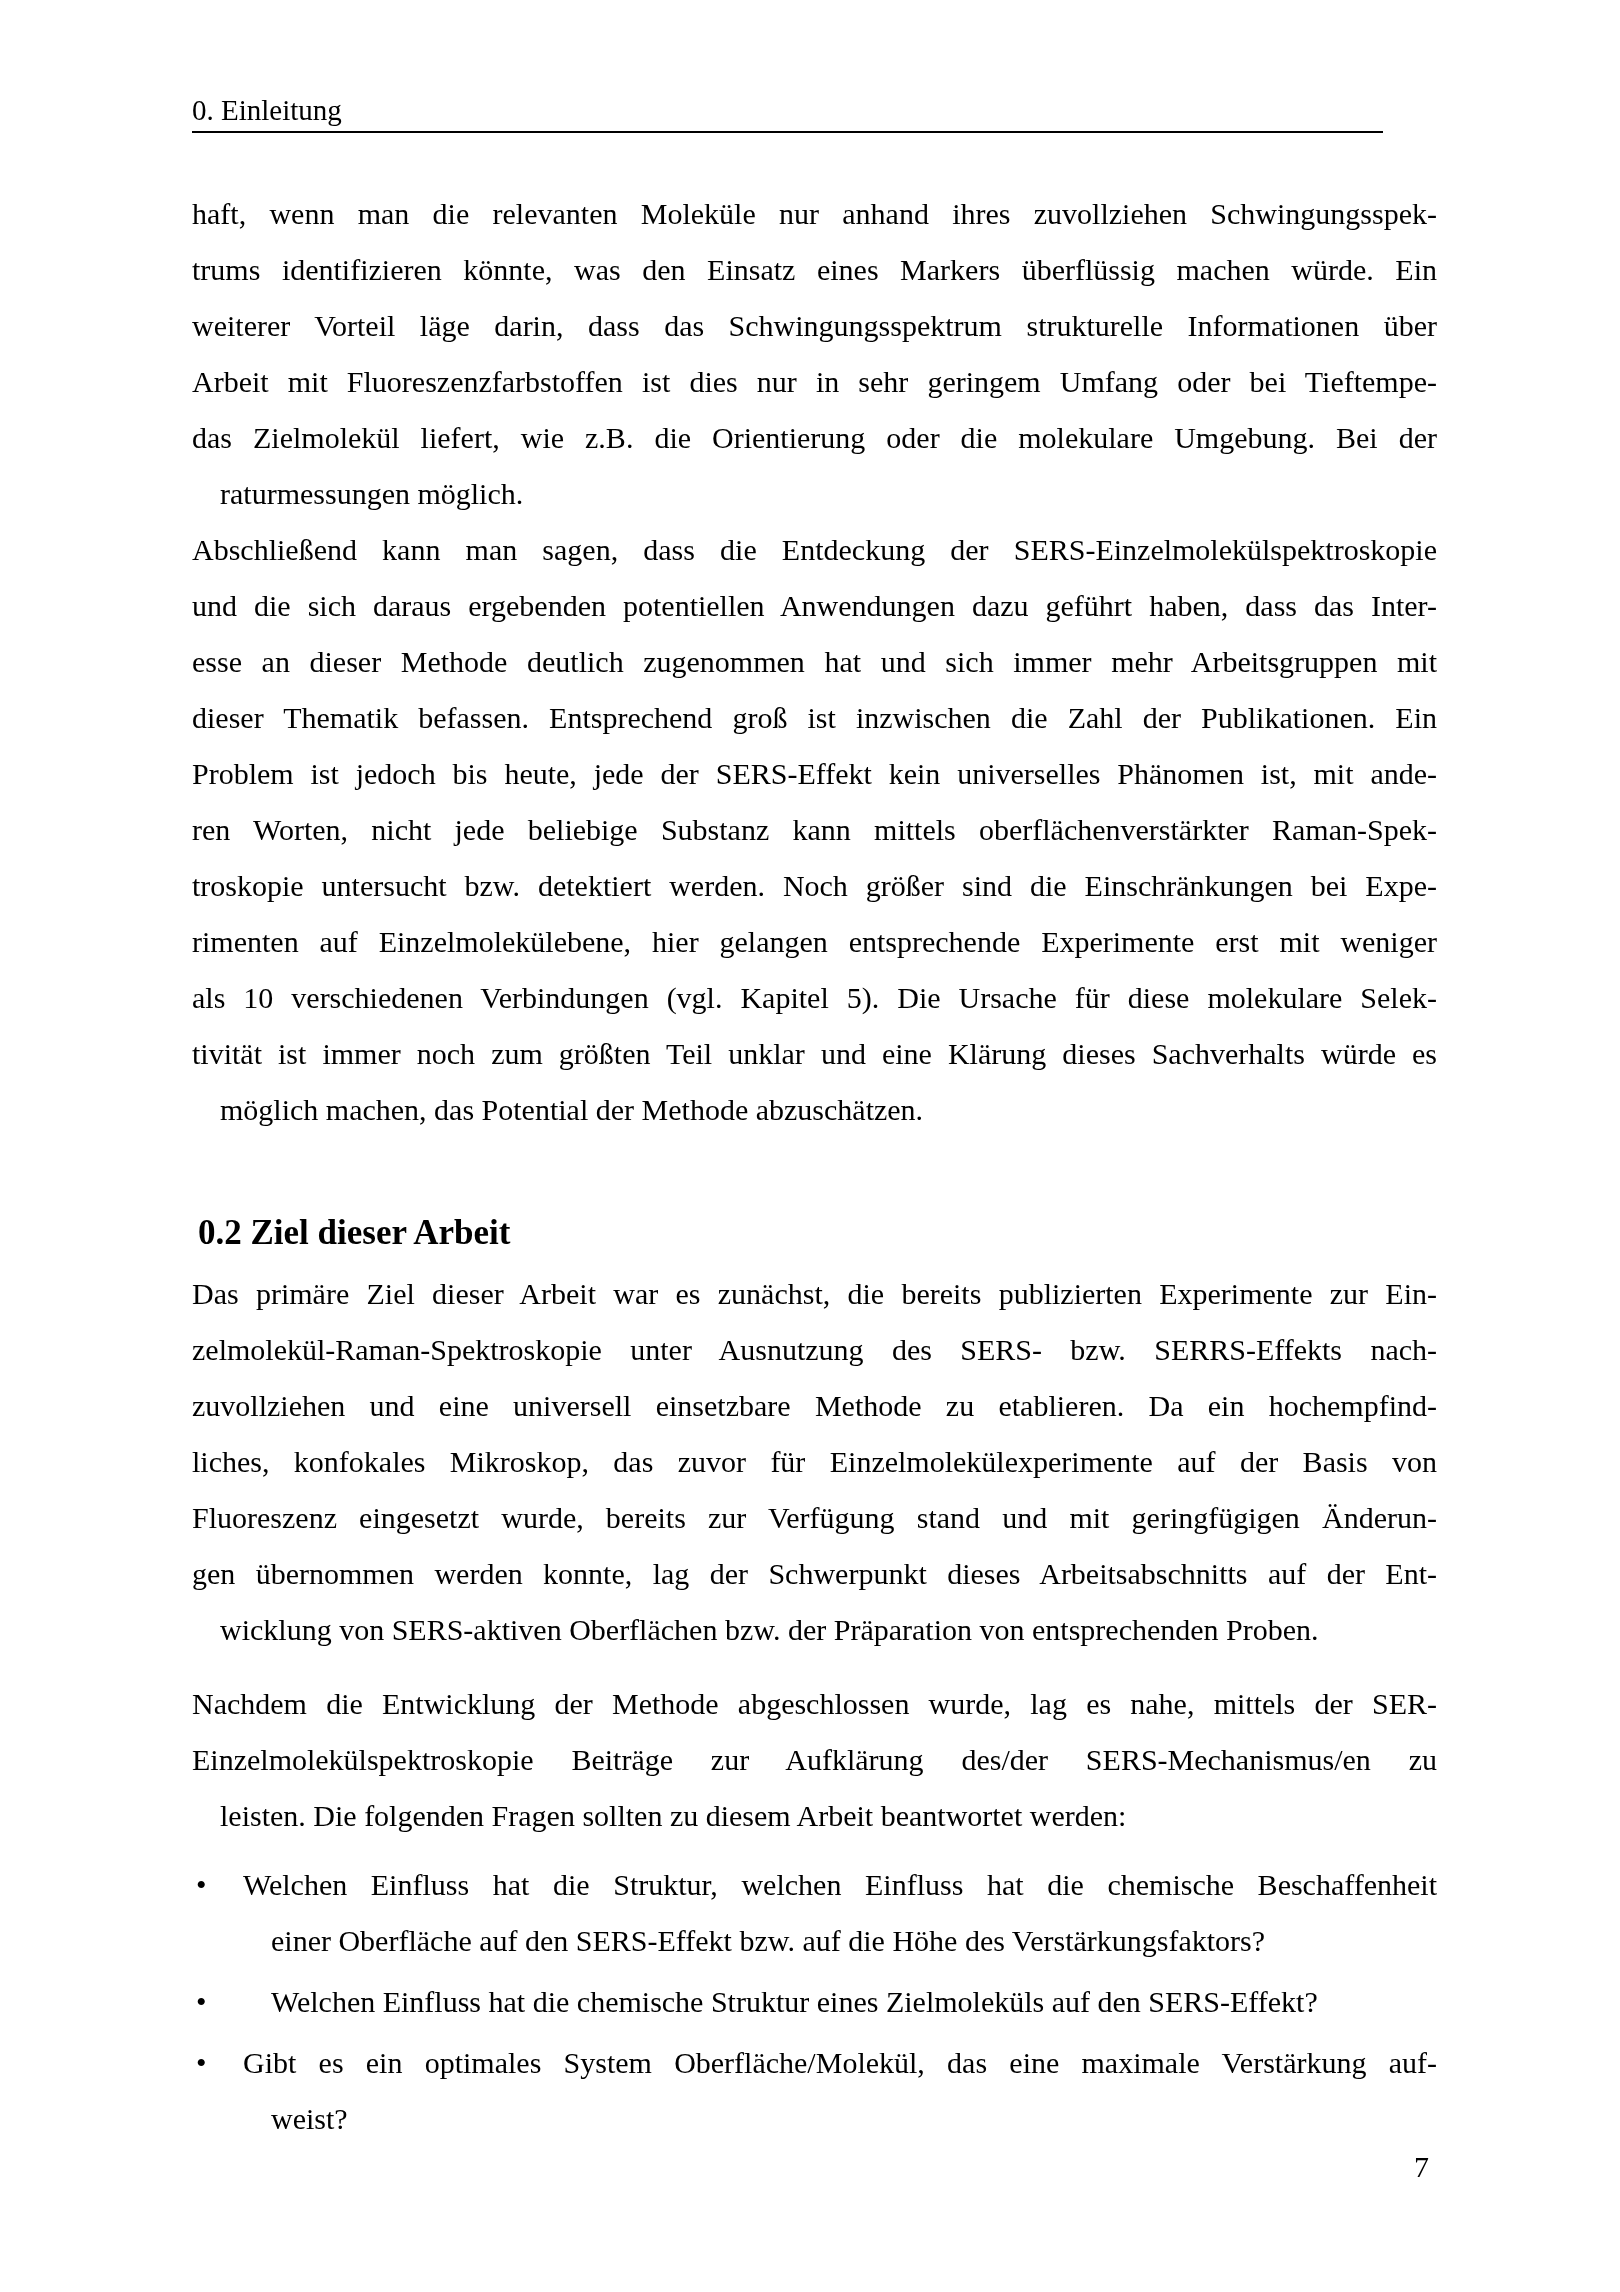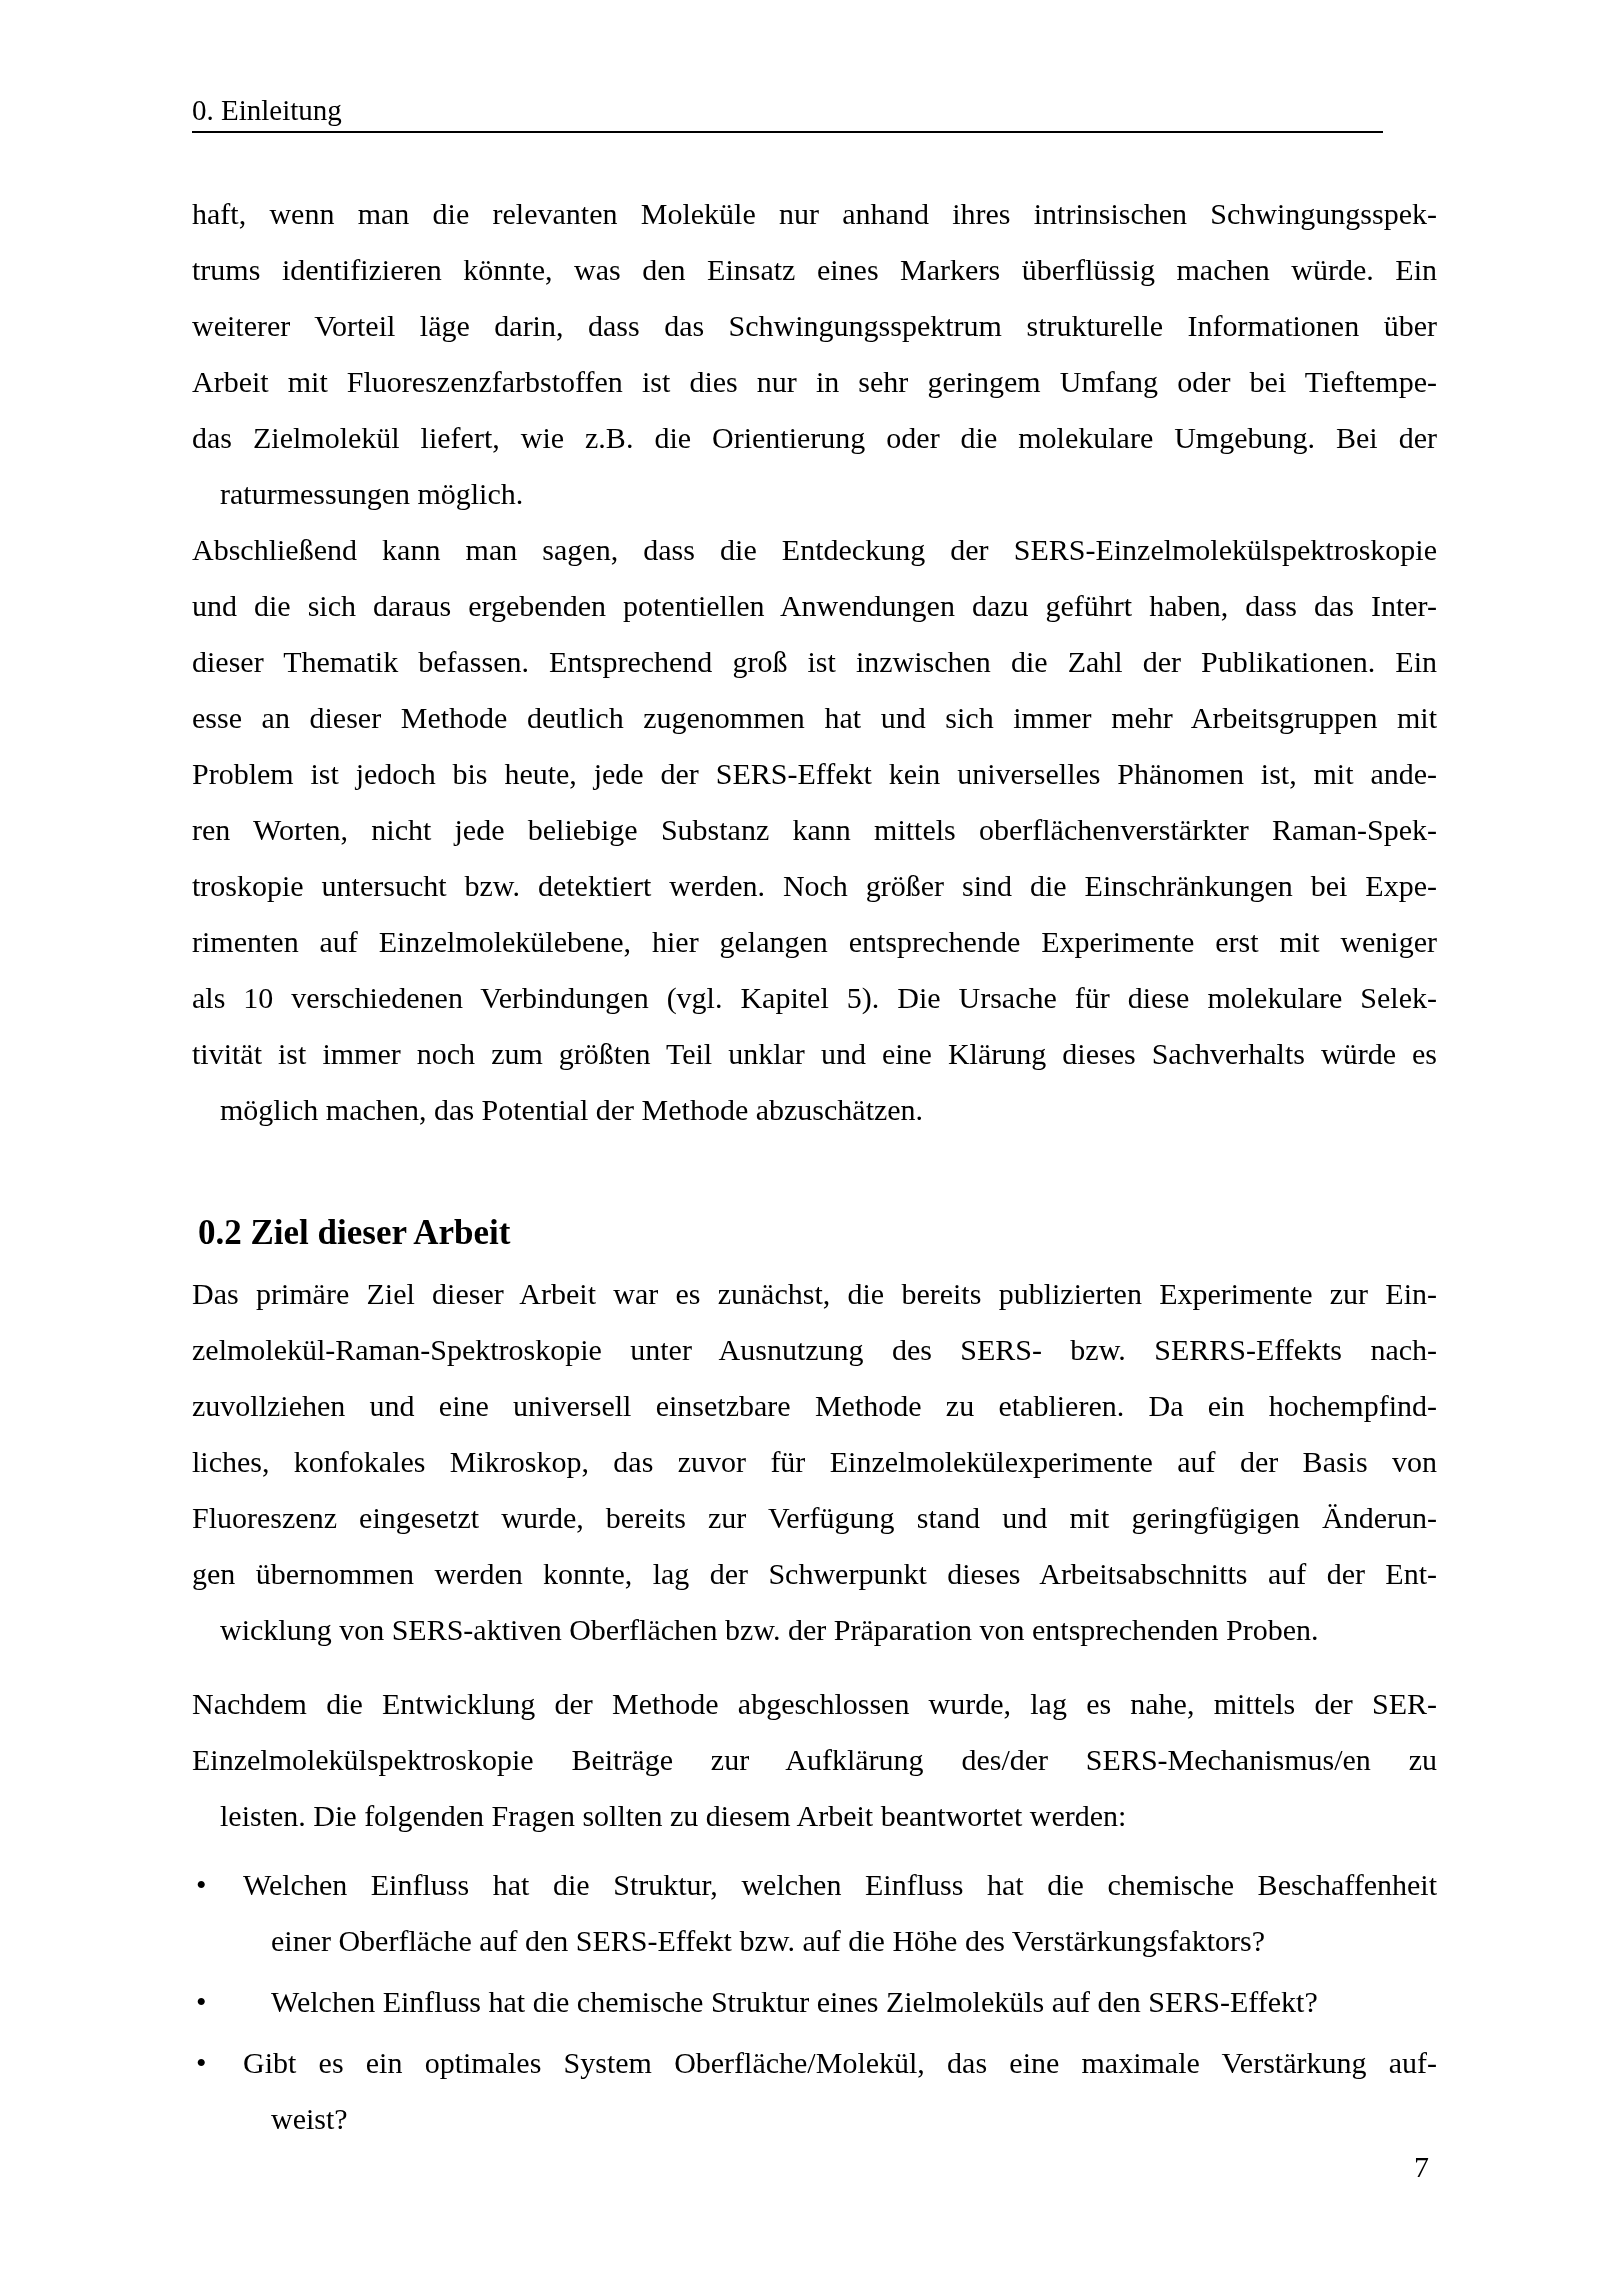--- a/index.html
+++ b/index.html
@@ -105,32 +105,32 @@
 <body>
 
 <div class="page">
 
   <div class="running-header">
     <span>0. Einleitung</span>
   </div>
 
   <div class="body-text">
     <div>
-      <span class="line">haft, wenn man die relevanten Moleküle nur anhand ihres intrinsischen Schwingungsspek-</span>
+      <span class="line">haft, wenn man die relevanten Moleküle nur anhand ihres zuvollziehen Schwingungsspek-</span>
       <span class="line">trums identifizieren könnte, was den Einsatz eines Markers überflüssig machen würde. Ein</span>
       <span class="line">weiterer Vorteil läge darin, dass das Schwingungsspektrum strukturelle Informationen über</span>
       <span class="line">Arbeit mit Fluoreszenzfarbstoffen ist dies nur in sehr geringem Umfang oder bei Tieftempe-</span>
       <span class="line">das Zielmolekül liefert, wie z.B. die Orientierung oder die molekulare Umgebung. Bei der</span>
       <span class="line last">raturmessungen möglich.</span>
     </div>
     <div>
       <span class="line">Abschließend kann man sagen, dass die Entdeckung der SERS-Einzelmolekülspektroskopie</span>
       <span class="line">und die sich daraus ergebenden potentiellen Anwendungen dazu geführt haben, dass das Inter-</span>
+      <span class="line">esse an dieser Methode deutlich zugenommen hat und sich immer mehr Arbeitsgruppen mit</span>
       <span class="line">dieser Thematik befassen. Entsprechend groß ist inzwischen die Zahl der Publikationen. Ein</span>
-      <span class="line">esse an dieser Methode deutlich zugenommen hat und sich immer mehr Arbeitsgruppen mit</span>
       <span class="line">Problem ist jedoch bis heute, jede der SERS-Effekt kein universelles Phänomen ist, mit ande-</span>
       <span class="line">ren Worten, nicht jede beliebige Substanz kann mittels oberflächenverstärkter Raman-Spek-</span>
       <span class="line">troskopie untersucht bzw. detektiert werden. Noch größer sind die Einschränkungen bei Expe-</span>
       <span class="line">rimenten auf Einzelmolekülebene, hier gelangen entsprechende Experimente erst mit weniger</span>
       <span class="line">als 10 verschiedenen Verbindungen (vgl. Kapitel 5). Die Ursache für diese molekulare Selek-</span>
       <span class="line">tivität ist immer noch zum größten Teil unklar und eine Klärung dieses Sachverhalts würde es</span>
       <span class="line last">möglich machen, das Potential der Methode abzuschätzen.</span>
     </div>
   </div>
 

